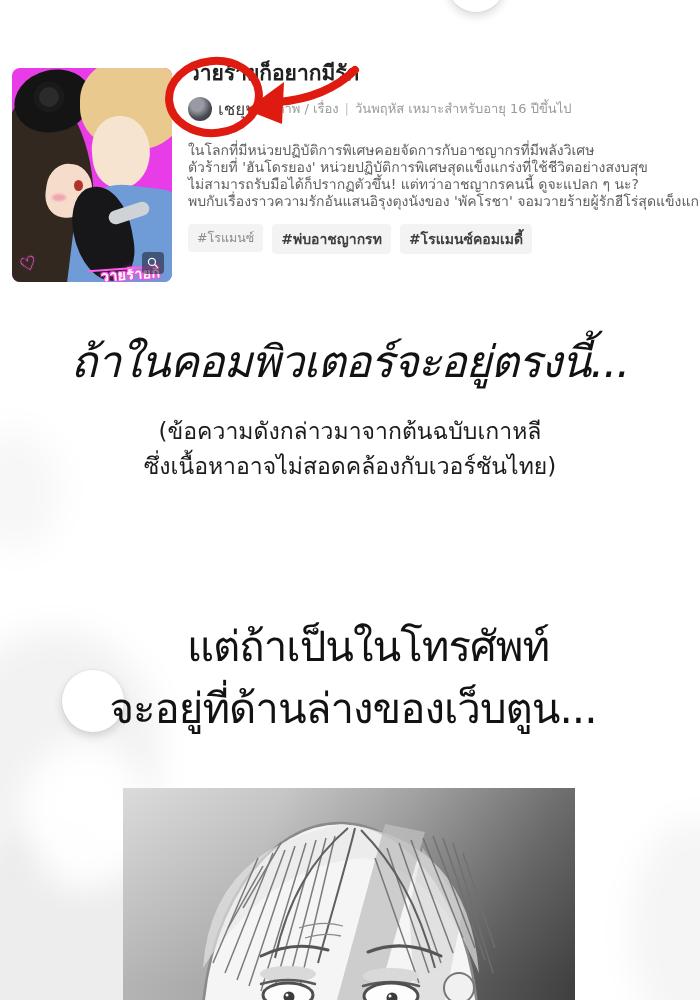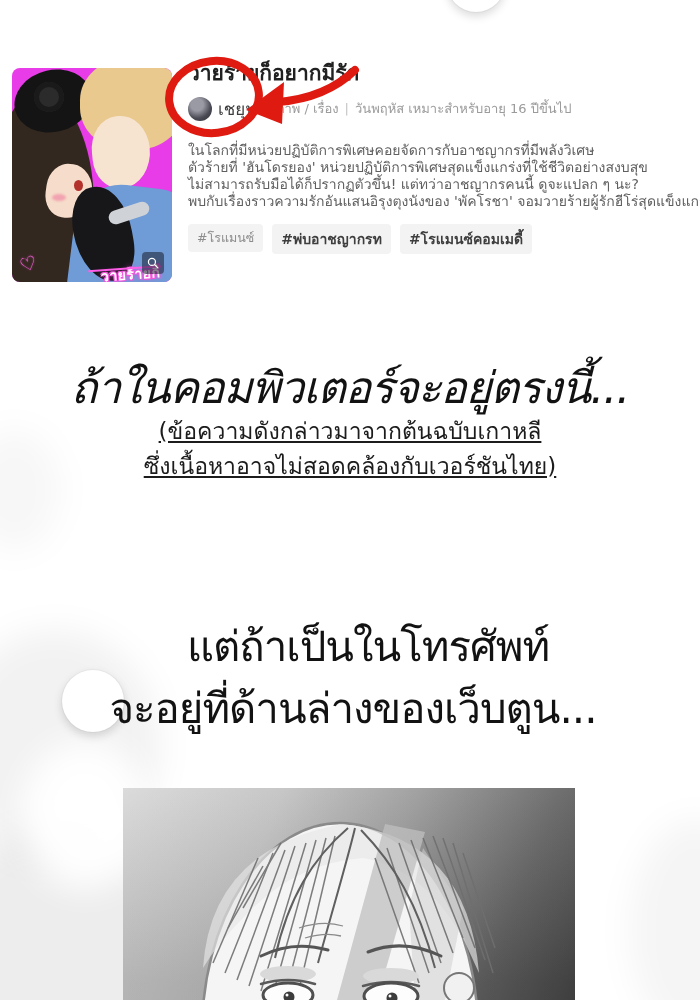--- a/index.html
+++ b/index.html
@@ -65,24 +65,24 @@
   .desc{margin-top:20px;font-size:14px;color:#5f5f5f;line-height:17px;}
   .desc div{white-space:nowrap;}
   .tags{display:flex;gap:9px;margin-top:14px;align-items:flex-start;}
   .tag{background:#f3f3f3;border-radius:4px;padding:4px 9px;white-space:nowrap;cursor:pointer;}
   .tag.muted{font-size:12.5px;color:#8c8c8c;}
   .tag.strong{font-size:14px;color:#3e3e3e;font-weight:700;}
 
   .annotation{position:absolute;left:150px;top:40px;width:230px;height:110px;overflow:visible;pointer-events:none;}
 
   
-  .caption1{position:absolute;left:0;top:352px;width:700px;text-align:center;
+  .caption1{position:absolute;left:0;top:326px;width:700px;text-align:center;
       font-size:44px;font-style:italic;font-weight:500;color:#121212;letter-spacing:-1px;}
   .disclaimer{position:absolute;left:0;top:414px;width:700px;text-align:center;
-      font-size:23px;font-weight:500;color:#1c1c1c;line-height:1.5;text-decoration:underline;}
+      font-size:23px;font-weight:500;color:#1c1c1c;line-height:1.5;}
   .caption2{position:absolute;left:28px;top:616px;width:650px;text-align:center;
       font-size:42px;font-weight:500;color:#121212;line-height:1.48;letter-spacing:-1px;}
   .caption2 .l1{transform:translateX(15px);}
 
   
   .manga-panel{position:absolute;left:123px;top:788px;width:452px;height:212px;margin:0;
       overflow:hidden;background:linear-gradient(112deg,#d8d8d8 0%,#c2c2c2 30%,#9a9a9a 55%,#636363 82%,#474747 100%);}
   .panel-shade{position:absolute;left:0;top:0;right:0;bottom:0;
       background:linear-gradient(to bottom,rgba(255,255,255,0.08),rgba(0,0,0,0.12) 92%);}
   .manga-panel svg{position:absolute;left:0;top:0;}

